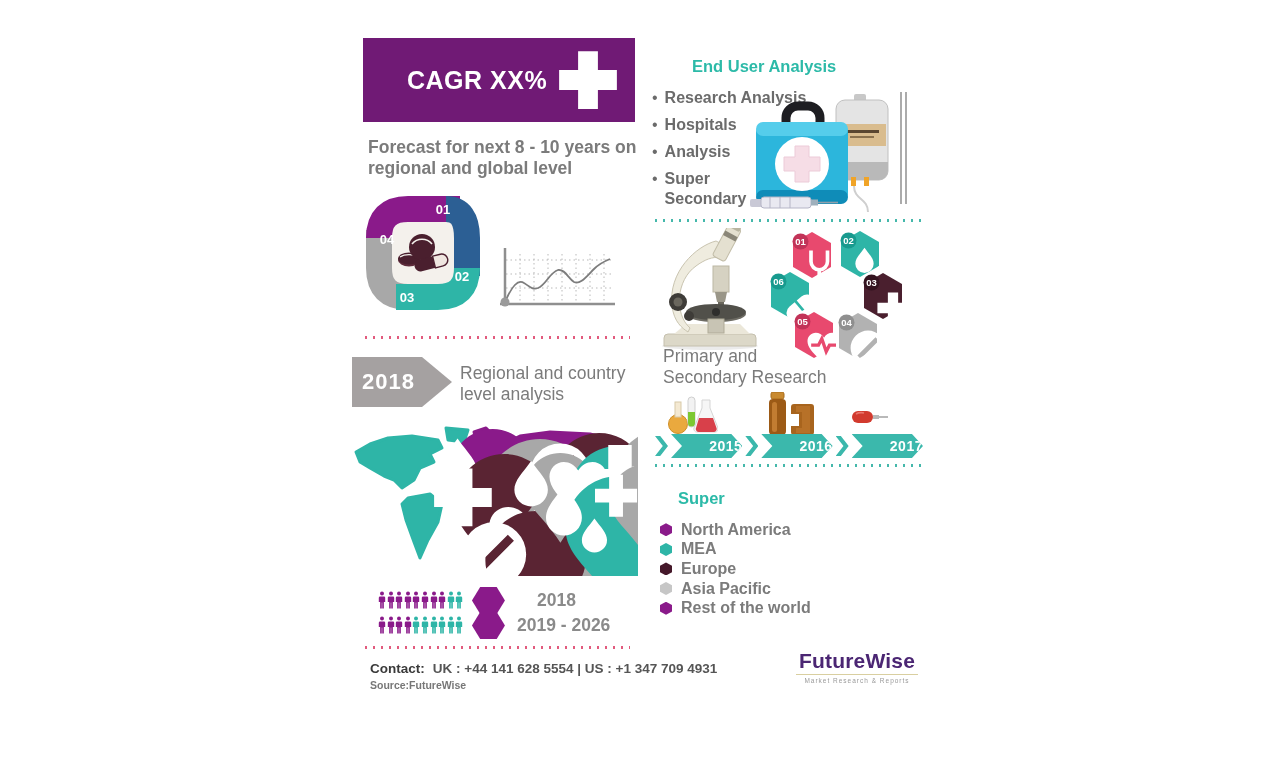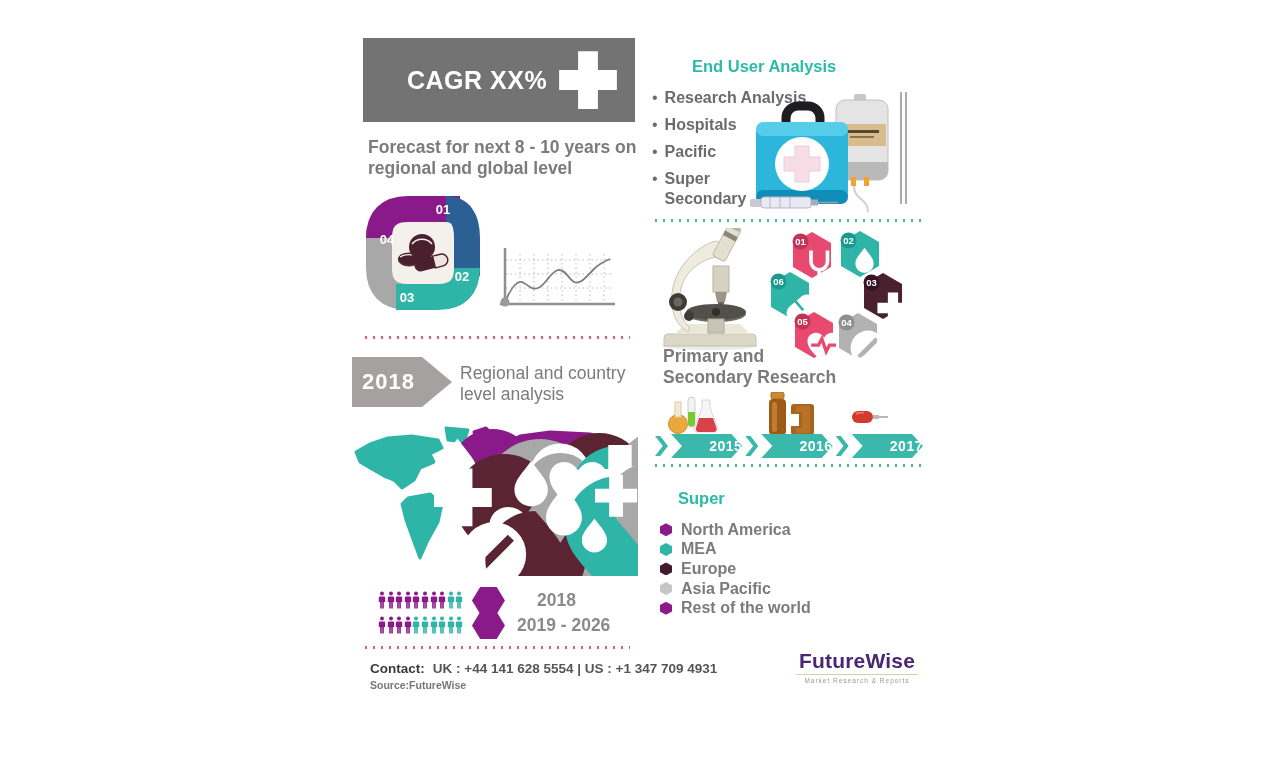--- a/index.html
+++ b/index.html
@@ -1,21 +1,21 @@
 <!DOCTYPE html>
 <html><head>
 <meta charset="utf-8">
 <style>
   html,body{margin:0;padding:0;background:#fff;}
   .canvas{position:relative;width:1280px;height:757px;background:#fff;overflow:hidden;
           font-family:"Liberation Sans",sans-serif;}
   .abs{position:absolute;}
 
   
-  .banner{left:363px;top:38px;width:272px;height:84px;background:#737373;display:flex;align-items:center;}
+  .banner{left:363px;top:38px;width:272px;height:84px;background:#701a75;display:flex;align-items:center;}
   .banner-label{color:#fff;font-size:25px;font-weight:bold;letter-spacing:.5px;padding-left:44px;}
   .banner-plus{position:absolute;right:14px;top:9px;width:66px;height:66px;}
 
   .forecast{left:368px;top:137px;width:276px;font-size:17.5px;font-weight:bold;color:#7b7b7b;line-height:21px;}
 
   .proc-svg{left:366px;top:196px;}
   .segnum{font-family:"Liberation Sans",sans-serif;font-size:13px;font-weight:bold;fill:#fff;text-anchor:middle;}
 
   .sketch{left:498px;top:246px;}
 
@@ -59,21 +59,21 @@
   .bullet .bdot{color:#6b6b6b;font-size:16px;margin-right:7px;}
   .bullet .btxt{font-size:16px;font-weight:bold;color:#6b6b6b;}
   .bullet:last-child .btxt{max-width:78px;}
 
   .kit-svg{left:750px;top:86px;}
   .micro-svg{left:658px;top:228px;}
 
   .hex{width:44px;height:48px;}
   .hexnum{font-family:"Liberation Sans",sans-serif;font-size:9.5px;font-weight:bold;fill:#fff;text-anchor:middle;}
 
-  .caption{left:663px;top:346px;width:175px;font-size:17.5px;font-weight:bold;color:#7b7b7b;line-height:21px;}
+  .caption{left:663px;top:346px;width:175px;font-size:17.5px;font-weight:normal;color:#7b7b7b;line-height:21px;}
 
   .timeline{left:655px;top:436px;width:268px;height:20px;display:flex;gap:3px;align-items:center;}
   .tl-seg{flex:1;height:24px;background:#3bb8ac;display:flex;align-items:center;justify-content:flex-end;
     clip-path:polygon(0 0,calc(100% - 11px) 0,100% 50%,calc(100% - 11px) 100%,0 100%,11px 50%);}
   .tl-seg span{color:#fff;font-size:14px;font-weight:bold;letter-spacing:.5px;}
   .tl-chev{width:13px;height:20px;background:#3bb8ac;flex:0 0 auto;
     clip-path:polygon(0 0,40% 0,100% 50%,40% 100%,0 100%,60% 50%);}
 
   .region-title{left:678px;top:489px;font-size:16.5px;font-weight:bold;color:#2cbaa8;}
   .legend{left:660px;top:520px;}
@@ -365,21 +365,21 @@
     <div class="bullet">
         <span class="bdot">•</span>
         <span class="btxt">Research Analysis</span>
       </div>
     <div class="bullet">
         <span class="bdot">•</span>
         <span class="btxt">Hospitals</span>
       </div>
     <div class="bullet">
         <span class="bdot">•</span>
-        <span class="btxt">Pacific</span>
+        <span class="btxt">Analysis</span>
       </div>
     <div class="bullet">
         <span class="bdot">•</span>
         <span class="btxt">Super Secondary</span>
       </div>
   </div>
 
   <svg class="abs kit-svg" width="168" height="132" viewBox="0 0 168 132">
     <rect x="150" y="6" width="2" height="112" fill="#ababab"></rect>
     <rect x="155" y="6" width="2" height="112" fill="#ababab"></rect>

